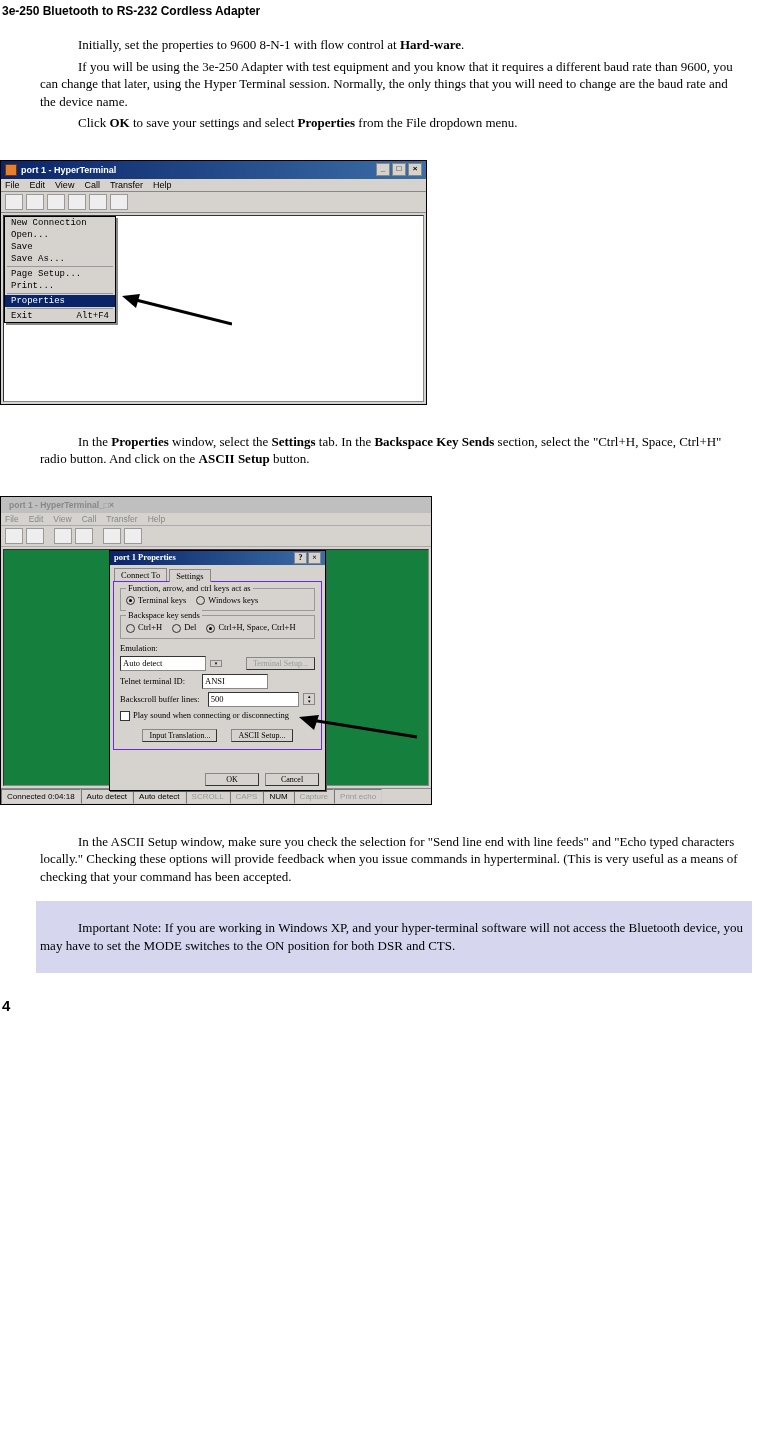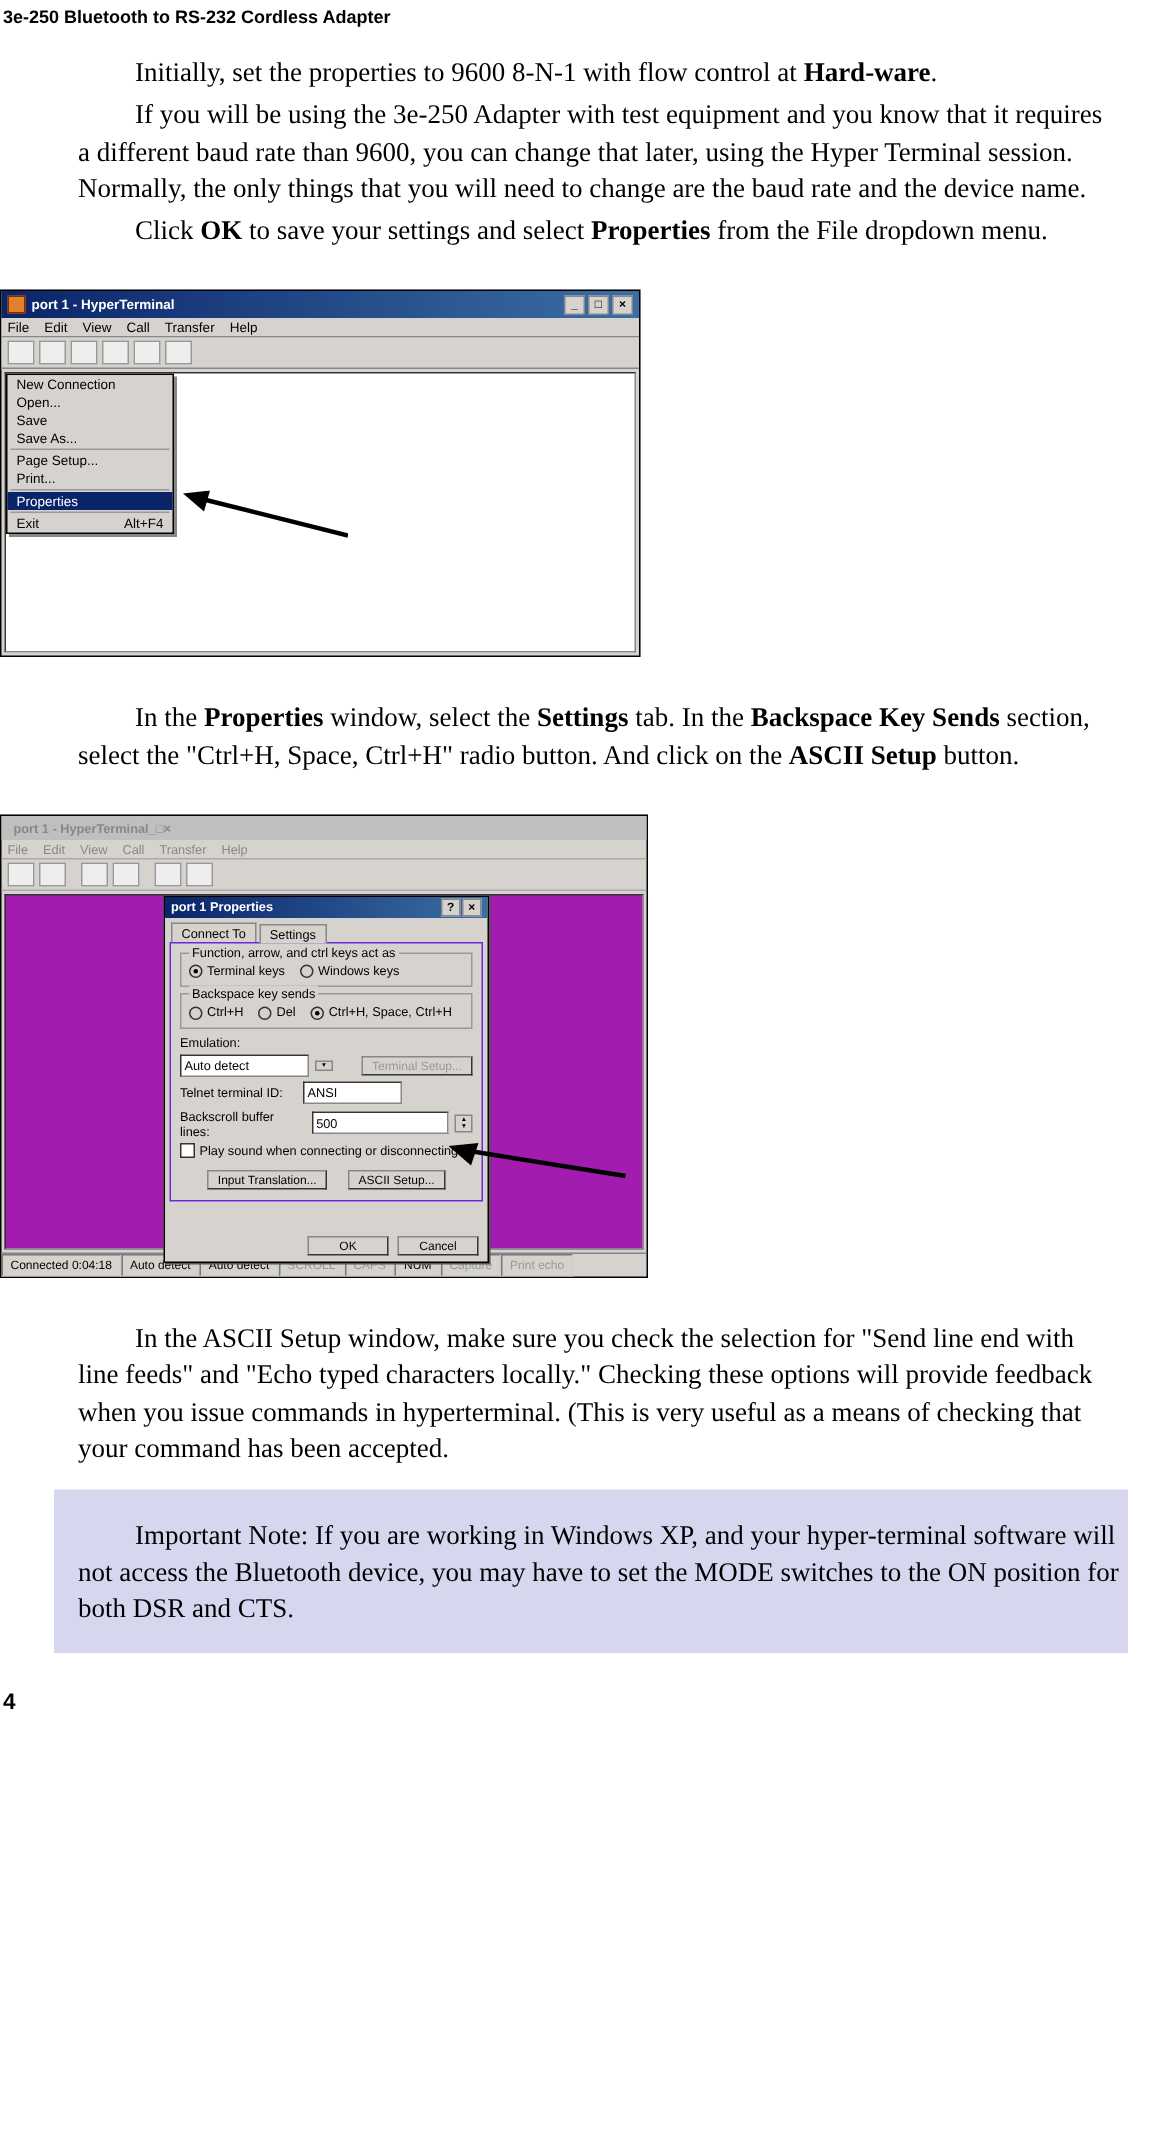--- a/index.html
+++ b/index.html
@@ -17,23 +17,23 @@
     font-family: Arial, Helvetica, sans-serif;
     font-weight: bold;
     font-size: 12px;
     color: #000;
     margin: 0 0 18px 2px;
   }
   .body-text {
     margin: 0 10px 0 36px;
   }
   .para {
-    font-size: 18px;
+    font-size: 13px;
     line-height: 1.35;
-    margin: 0 0 4px 16px;
+    margin: 0 0 4px 4px;
     text-indent: 38px;
   }
   .bold { font-weight: bold; }
   .fig-wrap {
     margin: 28px 0 28px 0;
     display: flex;
   }
   .note-box {
     background: #d6d6ef;
     margin: 16px 0 0 36px;
@@ -79,20 +79,21 @@
     border-bottom:1px solid #888;
   }
   .toolbar {
     background:#d6d3ce; padding:2px 4px; display:flex; gap:3px;
     border-bottom:1px solid #888;
   }
   .tb-btn { width:16px; height:14px; border:1px solid #999; background:#eee; }
   .canvas1 {
     background:#fff; height:185px; position:relative; margin:2px;
     border:1px inset #888;
+    font-family:Liberation Mono, monospace;
   }
   .dropdown {
     position:absolute; top:0; left:0;
     background:#d6d3ce; border:1px solid #000; width:110px;
     box-shadow: 2px 2px 0 #888;
   }
   .dd-item { padding:1px 6px; white-space:nowrap; }
   .dd-sep { border-top:1px solid #999; margin:1px 2px; }
   .dd-hl { background:#0a246a; color:#fff; }
   .dd-exit { display:flex; justify-content:space-between; padding:1px 6px;gap:32px; }
@@ -113,21 +114,21 @@
     background: #d6d3ce;
     position: relative;
   }
   .titlebar2 {
     background:#bfbfbf; color:#888; padding:2px 4px; font-weight:bold;
     display:flex; align-items:center; height:12px;
   }
   .titlebar2 .icon-sq { margin-right:4px; }
   .menubar2 { color:#888; padding:1px 4px; display:flex; gap:10px; border-bottom:1px solid #aaa;}
   .toolbar2 { padding:2px 4px; display:flex; gap:3px; border-bottom:1px solid #aaa;}
-  .main2 { background:#a21caf; height:235px; margin:2px; position:relative; border:1px inset #888;}
+  .main2 { background:#15803d; height:235px; margin:2px; position:relative; border:1px inset #888;font-family:Liberation Serif, serif;}
   .dialog {
     position:absolute; top:0; left:105px; width:215px;
     background:#d6d3ce; border:1px solid #000;
     box-shadow:1px 1px 0 #555;
   }
   .dlg-title {
     background: linear-gradient(to right,#0a246a,#3b6ea5);
     color:#fff; padding:1px 4px; font-weight:bold; display:flex;
   }
   .dlg-title .spacer{flex:1;}

